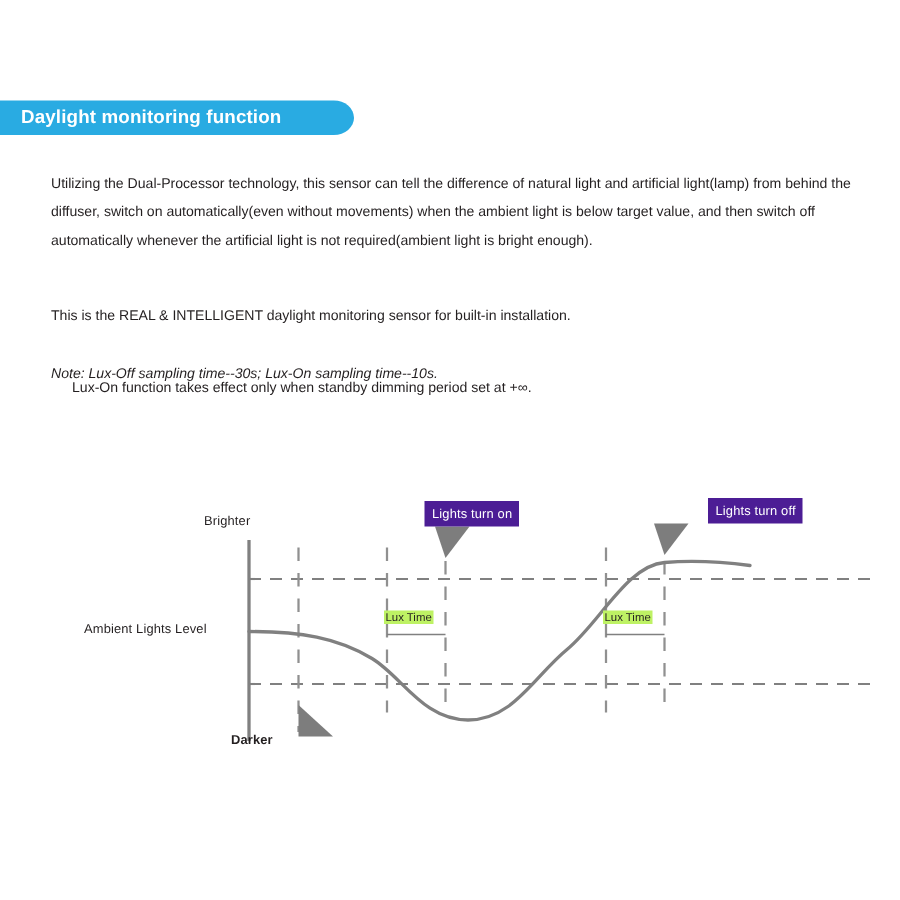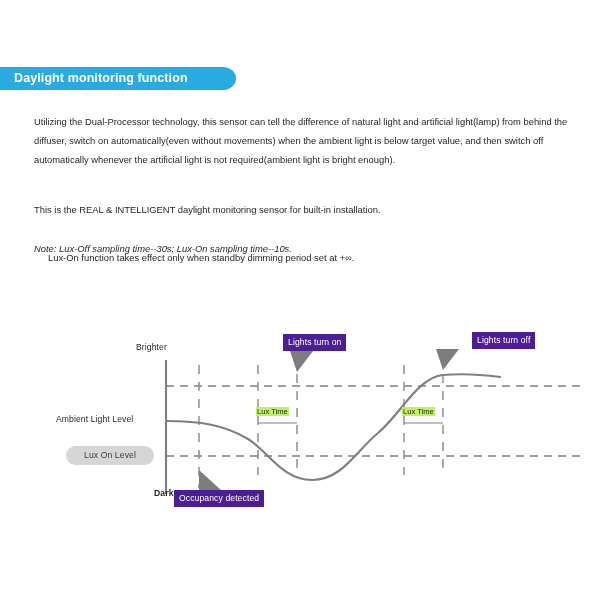--- a/index.html
+++ b/index.html
@@ -164,22 +164,20 @@
     <polygon points="290,26 313,26 297,47" fill="#7d7d7d"></polygon>
 
     <polygon points="436,24 459,24 443,45" fill="#7d7d7d"></polygon>
 
     <polygon points="199,145 222,166 199,166" fill="#7d7d7d"></polygon>
   </svg>
 
   <div class="plain-label lbl-brighter">Brighter</div>
   <div class="plain-label lbl-darker">Darker</div>
 
-  <div class="plain-label lbl-ambient">Ambient Light Level</div>
-  <div class="pill pill-luxon">Lux On Level</div>
+  <div class="plain-label lbl-ambient">Ambient Lights Level</div>
 
   <div class="callout co-on">Lights turn on</div>
   <div class="callout co-off">Lights turn off</div>
-  <div class="callout co-occ">Occupancy detected</div>
 
   <div class="lux-time-lbl lt-1">Lux Time</div>
   <div class="lux-time-lbl lt-2">Lux Time</div>
 </div>
 
 </body></html>

